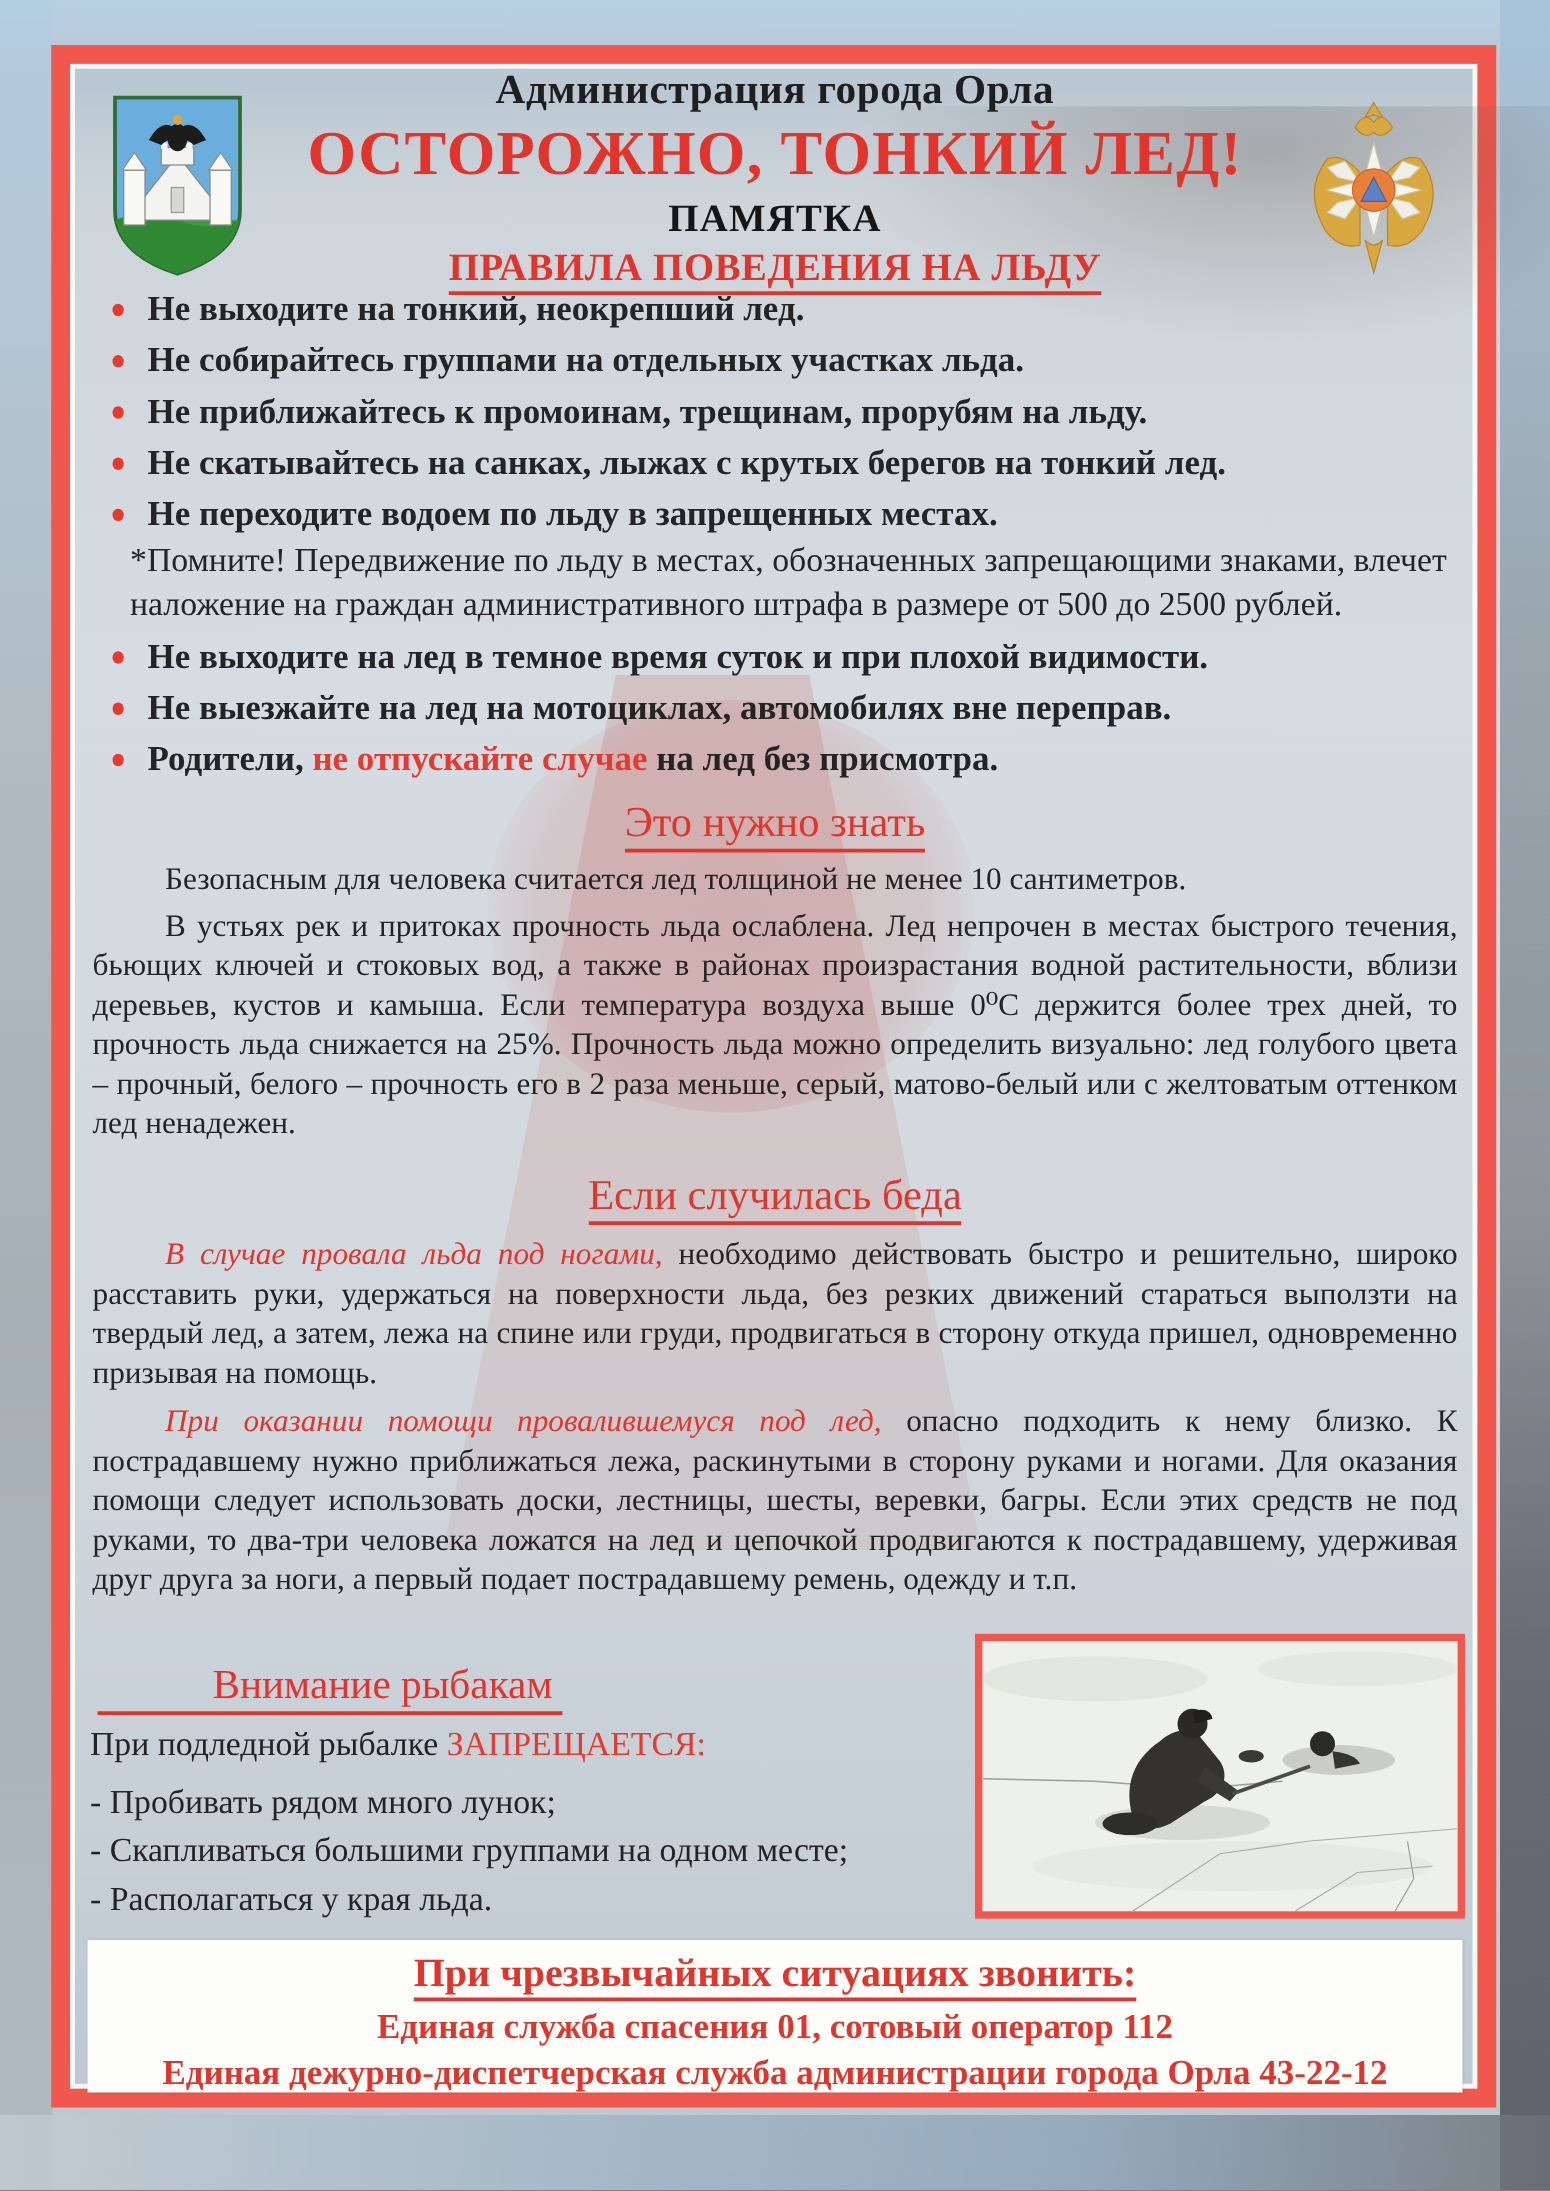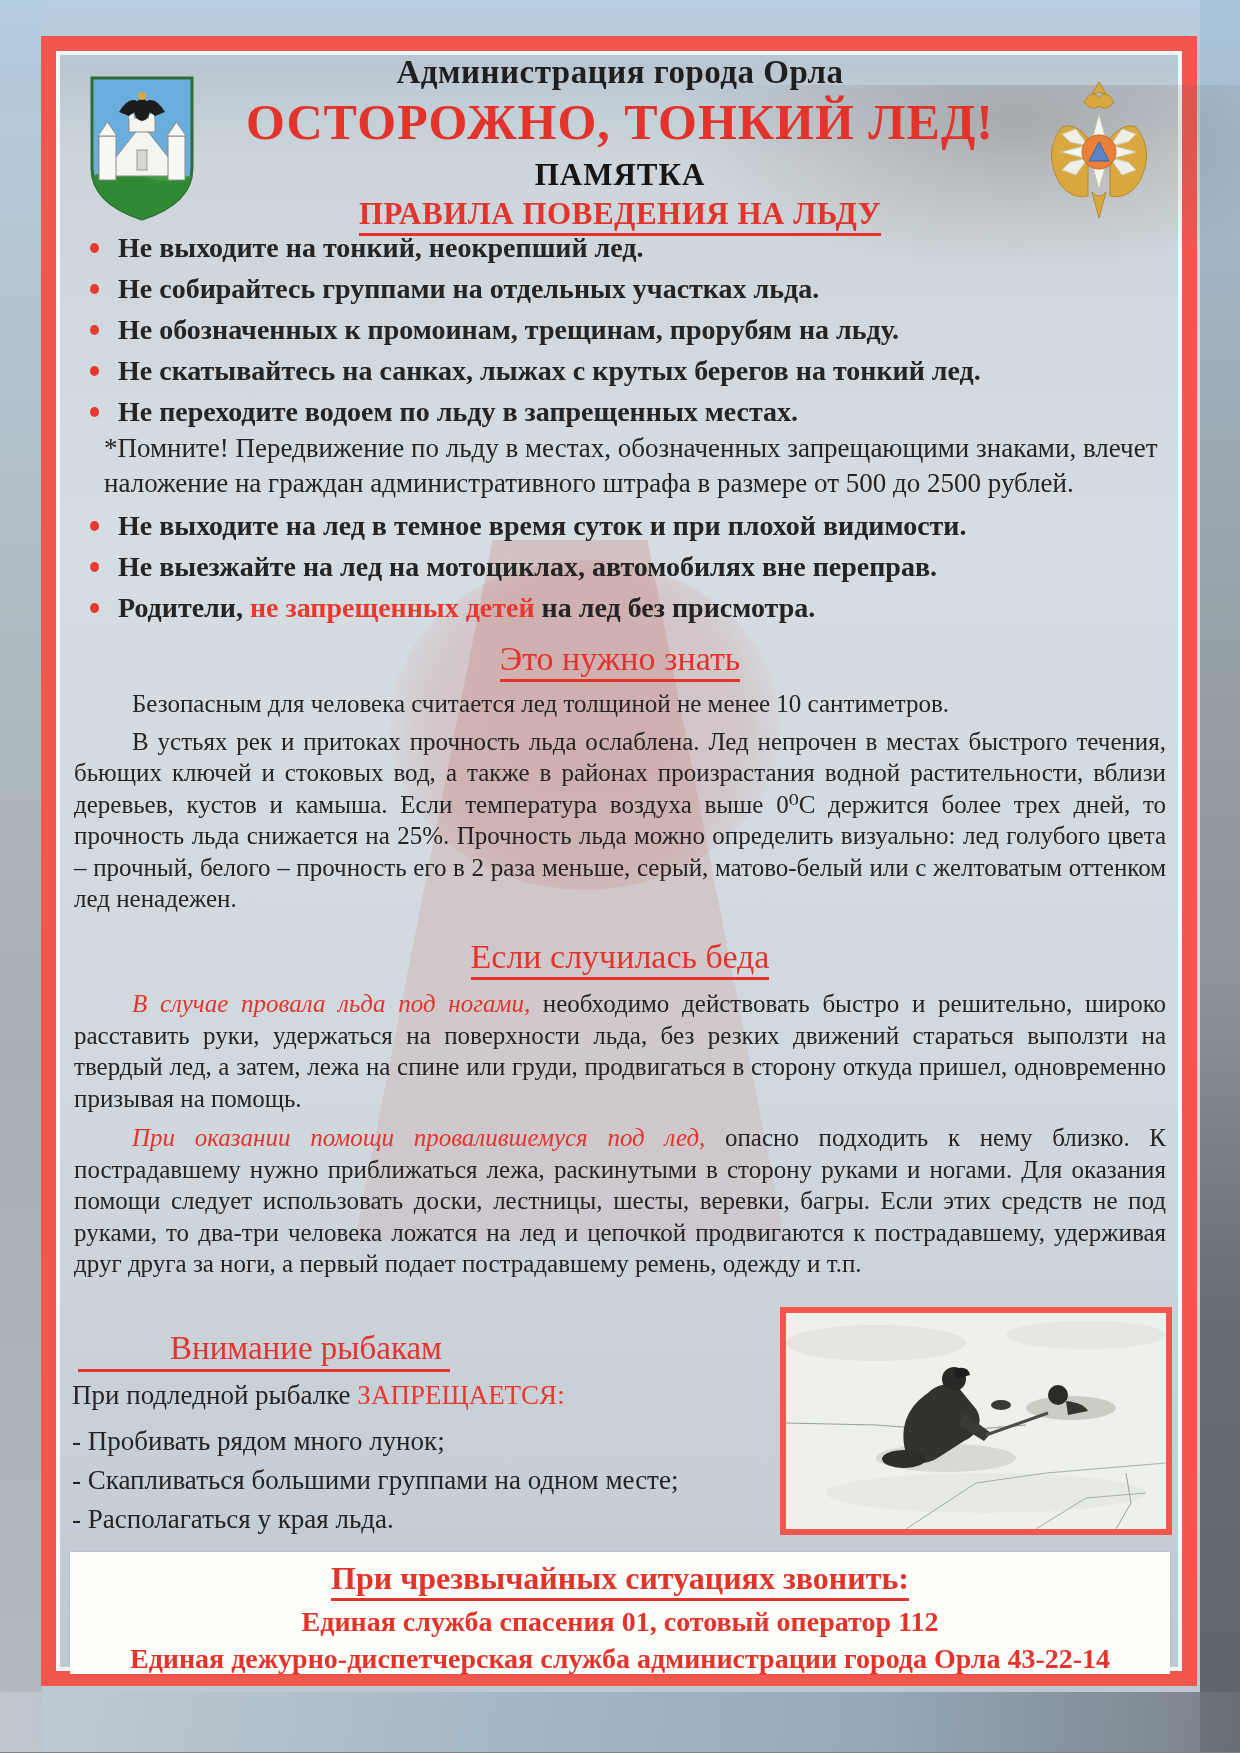--- a/index.html
+++ b/index.html
@@ -145,30 +145,30 @@
         <polygon points="82,103 70,86 88,90 96,98" fill="#efefe8" stroke="#cfc9b6"></polygon>
         <polygon points="36,103 48,86 30,90 22,98" fill="#efefe8" stroke="#cfc9b6"></polygon>
         <circle cx="59" cy="80" r="17" fill="#e8803a" stroke="#c96a2a"></circle>
         <polygon points="59,70 69,89 49,89" fill="#5b84c8" stroke="#3f64a2"></polygon>
       </svg>
     </div>
 
     <ul class="rules">
       <li><span>Не выходите на тонкий, неокрепший лед.</span></li>
       <li><span>Не собирайтесь группами на отдельных участках льда.</span></li>
-      <li><span>Не обозначенных к промоинам, трещинам, прорубям на льду.</span></li>
+      <li><span>Не приближайтесь к промоинам, трещинам, прорубям на льду.</span></li>
       <li><span>Не скатывайтесь на санках, лыжах с крутых берегов на тонкий лед.</span></li>
       <li>
         <span>Не переходите водоем по льду в запрещенных местах.</span>
         <div class="rule-note">*Помните! Передвижение по льду в местах, обозначенных запрещающими знаками, влечет наложение на граждан административного штрафа в размере от 500 до 2500 рублей.</div>
       </li>
       <li><span>Не выходите на лед в темное время суток и при плохой видимости.</span></li>
       <li><span>Не выезжайте на лед на мотоциклах, автомобилях вне переправ.</span></li>
       <li>
-        <span>Родители, </span><span class="hl-red">не запрещенных детей</span><span> на лед без присмотра.</span>
+        <span>Родители, </span><span class="hl-red">не отпускайте случае</span><span> на лед без присмотра.</span>
       </li>
     </ul>
 
     <div class="sec-know">
       <div class="sec-head"><span>Это нужно знать</span></div>
       <p class="para indent">Безопасным для человека считается лед толщиной не менее 10 сантиметров.</p>
       <p class="para indent">В устьях рек и притоках прочность льда ослаблена. Лед непрочен в местах быстрого течения, бьющих ключей и стоковых вод, а также в районах произрастания водной растительности, вблизи деревьев, кустов и камыша. Если температура воздуха выше 0⁰С держится более трех дней, то прочность льда снижается на 25%. Прочность льда можно определить визуально: лед голубого цвета – прочный, белого – прочность его в 2 раза меньше, серый, матово-белый или с желтоватым оттенком лед ненадежен.</p>
     </div>
 
     <div class="sec-trouble">
@@ -209,16 +209,16 @@
         <line x1="200" y1="122" x2="262" y2="100" stroke="#4e4c46" stroke-width="3"></line>
         <circle cx="272" cy="82" r="10" fill="#2b2a27"></circle>
         <path d="M280,88 q18,2 22,10 l-20,4 Z" fill="#35342f"></path>
         <ellipse cx="215" cy="92" rx="10" ry="5" fill="#3a3934"></ellipse>
       </svg>
     </div>
 
     <div class="footer-box">
       <div><span class="footer-head">При чрезвычайных ситуациях звонить:</span></div>
       <div class="footer-line">Единая служба спасения 01, сотовый оператор 112</div>
-      <div class="footer-line">Единая дежурно-диспетчерская служба администрации города Орла 43-22-14</div>
+      <div class="footer-line">Единая дежурно-диспетчерская служба администрации города Орла 43-22-12</div>
     </div>
   </div>
 </div>
 
 </body></html>

